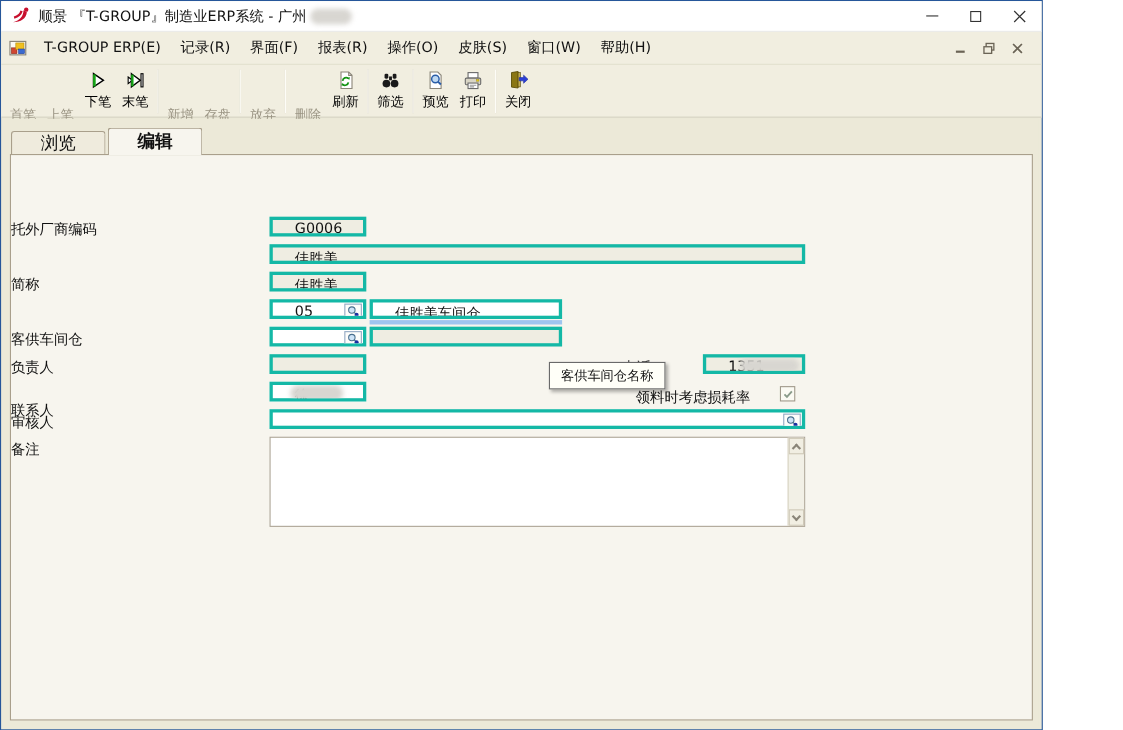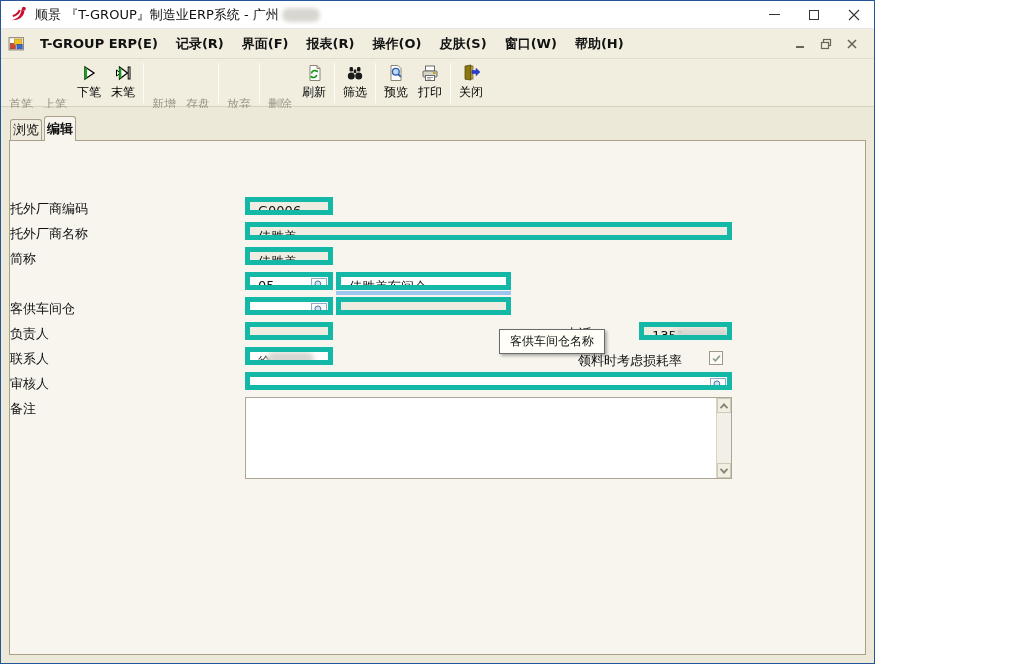--- a/index.html
+++ b/index.html
@@ -1,52 +1,52 @@
 <!DOCTYPE html>
 <html><head>
 <meta charset="utf-8">
 <style>
   * { margin:0; padding:0; box-sizing:border-box; }
   html,body { width:1021px; height:664px; font-family:"DejaVu Sans","Liberation Sans",sans-serif; }
-  .window { position:relative; width:875px; height:664px; border:1px solid #26569A; background:#ECE9D8; overflow:hidden; }
+  .window { position:relative; width:948px; height:664px; border:1px solid #26569A; background:#ECE9D8; overflow:hidden; }
 
   
   .titlebar { height:28px; background:#FFFFFF; display:flex; align-items:center; border-bottom:1px solid #E8E8E8; }
   .logo { width:19px; height:19px; margin-left:8px; flex:0 0 auto; }
   .title-text { margin-left:7px; font-size:13px; color:#111; white-space:nowrap; display:flex; align-items:center; }
   .win-controls { margin-left:auto; display:flex; height:100%; }
   .win-btn { width:40px; height:100%; display:flex; align-items:center; justify-content:center; }
   .glyph-min { width:11px; height:1px; background:#333; }
   .glyph-max { width:10px; height:10px; border:1px solid #333; }
 
   
-  .menubar { height:30px; background:#F1EEE0; display:flex; align-items:center; padding:0 5px; border-bottom:1px solid #E2DECC;font-weight:bold; }
+  .menubar { height:30px; background:#F1EEE0; display:flex; align-items:center; padding:0 5px; border-bottom:1px solid #E2DECC; }
   .menu-appicon { width:17px; height:17px; margin:0 6px 0 2px; }
   .menu-item { padding:0 9px; font-size:13px; color:#111; line-height:28px; white-space:nowrap; }
   .mdi-controls { margin-left:auto; display:flex; align-items:center; gap:12px; margin-right:10px; }
   .mdi-btn { display:flex; align-items:center; justify-content:center; width:14px; height:14px; }
   .mdi-min { width:8px; height:2px; background:#6B6456; margin-top:6px; }
 
   
   .toolbar { height:48px; background:#F1EEE0; display:flex; align-items:flex-start; padding:2px 3px 0; border-bottom:1px solid #D5D1C0; }
   .tb-btn { width:34px; height:44px; display:flex; flex-direction:column; align-items:center; padding-top:2px; font-size:12px; color:#000; }
   .tb-btn .ico { width:20px; height:20px; margin-bottom:1px; }
   .tb-btn.disabled { color:#9B9584;gap:32px; }
   .tb-sep { width:1px; height:40px; background:#C9C5B3; border-right:1px solid #FDFCF7; margin:2px 3px 0; }
 
   
   .content { position:absolute; top:107px; left:3px; right:3px; bottom:3px; background:#ECE9D8; }
   .tabs { position:absolute; top:8px; left:6px; display:flex; z-index:3; }
-  .tab { height:21px; margin-top:3px; padding:0 2px; font-size:13px; display:flex; align-items:center; background:#EFEBDD; border:1px solid #A99F8B; border-bottom:none; border-radius:3px 3px 0 0; margin-right:2px; color:#111; }
+  .tab { height:21px; margin-top:3px; padding:0 26px; font-size:16px; display:flex; align-items:center; background:#EFEBDD; border:1px solid #A99F8B; border-bottom:none; border-radius:3px 3px 0 0; margin-right:2px; color:#111; }
   .tab.active { height:25px; margin-top:0; background:#F7F5EE; font-weight:bold; }
   .tabpage { position:absolute; top:32px; left:5px; right:5px; bottom:5px; background:#F7F5EE; border:1px solid #A99F8B; }
 
   
   .lbl { position:absolute; left:0; width:228px; text-align:left; font-size:13px; color:#111; white-space:nowrap; }
-  .fld { position:absolute; height:18px; border:5px solid #14b8a6; background:#FFFFFF; font-size:13px; color:#111; padding:1px 8px 0; white-space:nowrap; overflow:hidden; }
+  .fld { position:absolute; height:18px; border:3px solid #14b8a6; background:#FFFFFF; font-size:13px; color:#111; padding:1px 20px 0; white-space:nowrap; overflow:hidden; }
   .fld.ro { background:#EFEDE2; }
   .lookup-btn { position:absolute; top:1px; right:1px; width:16px; height:14px; background:#FDFDFB; border:1px solid #93A9C4; display:flex; align-items:center; justify-content:center; }
   .lookup-btn svg { width:13px; height:13px; }
   .focus-strip { position:absolute; height:4px; background:#9EC5EF; }
   .blur-patch { position:absolute; background:#D8D6D1; border-radius:8px; filter:blur(2.5px); }
   .blur-inline { display:inline-block; width:38px; height:14px; background:#D8D6D1; border-radius:7px; filter:blur(2.2px); margin:0 3px; vertical-align:-2px; }
   .checkbox { position:absolute; width:14px; height:14px; background:#FBFAF3; border:1px solid #A0998A; display:flex; align-items:center; justify-content:center; }
   .tooltip { position:absolute; background:#FFFFF8; border:1px solid #6A6A6A; box-shadow:2px 2px 3px rgba(0,0,0,.3); font-size:12px; color:#111; display:flex; align-items:center; justify-content:center; z-index:5; }
   .remarks { position:absolute; border:1px solid #ACA494; background:#FFFFFF; }
   .vscroll { position:absolute; top:0; right:0; bottom:0; width:15px; background:#F2F0E6; border-left:1px solid #D8D3C2; display:flex; flex-direction:column; justify-content:space-between; }
@@ -236,21 +236,20 @@
     <div class="tabs">
       <div class="tab">浏览</div>
       <div class="tab active">编辑</div>
     </div>
 
     <div class="tabpage">
 
       <div class="lbl" style="top:59px">托外厂商编码</div>
       <div class="fld ro" style="left:235px; top:56px; width:88px">G0006</div>
 
-      <div class="lbl" style="top:84px">托外厂商名称</div>
       <div class="fld ro" style="left:235px; top:81px; width:487px">佳胜美</div>
 
       <div class="lbl" style="top:109px">简称</div>
       <div class="fld ro" style="left:235px; top:106px; width:88px">佳胜美</div>
 
       <div class="fld" style="left:235px; top:131px; width:88px; padding-right:19px">
         <span>05</span>
         <div class="lookup-btn">
           <svg viewBox="0 0 16 16">
               <circle cx="6" cy="6" r="3.6" fill="#CFE4F7" stroke="#4A708E" stroke-width="1.2"></circle>
@@ -278,21 +277,21 @@
       <div class="lbl" style="top:184px">负责人</div>
       <div class="fld ro" style="left:235px; top:181px; width:88px"></div>
       <div class="lbl" style="left:556px; width:68px; top:184px">电话</div>
       <div class="fld ro" style="left:629px; top:181px; width:93px">
         <span>1351</span>
         <div class="blur-patch" style="left:30px; top:1px; width:55px; height:13px"></div>
       </div>
 
       <div class="tooltip" style="left:489px; top:188px; width:106px; height:25px">客供车间仓名称</div>
 
-      <div class="lbl" style="top:209px">联系人</div>
+      <div class="lbl" style="top:223px">联系人</div>
       <div class="fld" style="left:235px; top:206px; width:88px">
         <span>徐</span>
         <div class="blur-patch" style="left:16px; top:0px; width:48px; height:15px"></div>
       </div>
       <div class="lbl" style="left:568px; width:138px; top:211px">领料时考虑损耗率</div>
       <div class="checkbox" style="left:699px; top:210px">
         <svg width="11" height="11" viewBox="0 0 13 13">
             <polyline points="2.5,6.5 5.2,9.2 10.5,3.2" fill="none" stroke="#8A9B8A" stroke-width="2"></polyline>
           </svg>
       </div>

